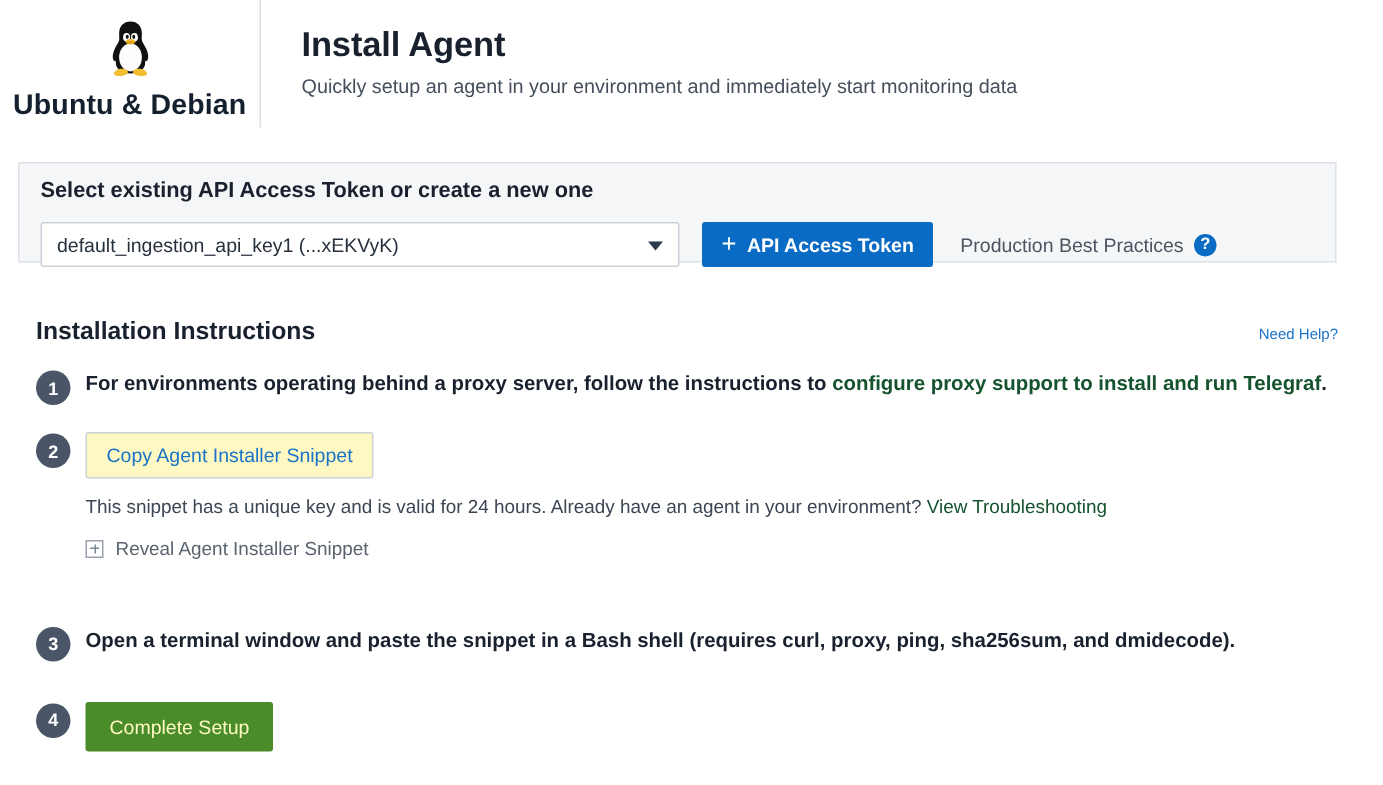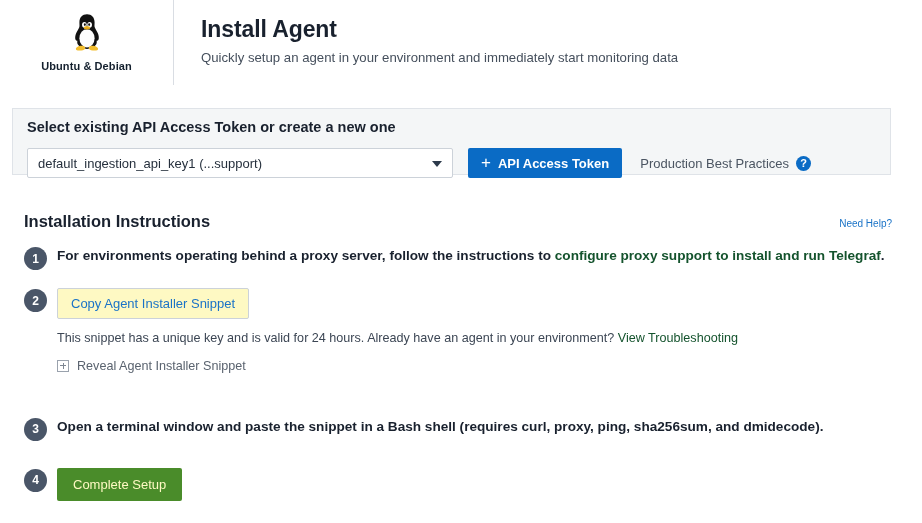--- a/index.html
+++ b/index.html
@@ -32,21 +32,21 @@
     display: flex;
     flex-direction: column;
     align-items: center;
   }
   .tux {
     width: 38px; height: 42px;
     display: block;
   }
   .platform-label {
     margin-top: 6px;
-    font-size: 11px;
+    font-size: 19px;
     font-weight: 700;
     color: #14202e;
     letter-spacing: 0.1px;
   }
   .header-divider {
     width: 1px;
     height: 85px;
     background: #d9dde3;
     margin-top: 0;
   }
@@ -317,21 +317,21 @@
     <div class="header-text">
       <div class="page-title">Install Agent</div>
       <div class="page-subtitle">Quickly setup an agent in your environment and immediately start monitoring data</div>
     </div>
   </div>
 
   <div class="token-panel">
     <div class="token-panel-title">Select existing API Access Token or create a new one</div>
     <div class="token-row">
       <div class="token-select">
-        <span class="token-select-value">default_ingestion_api_key1 (...support)</span>
+        <span class="token-select-value">default_ingestion_api_key1 (...xEKVyK)</span>
         <span class="select-caret"></span>
       </div>
       <button class="btn-token">
         <span class="plus-glyph">+</span>
         <span>API Access Token</span>
       </button>
       <div class="best-practices">
         <span>Production Best Practices</span>
         <span class="help-circle">?</span>
       </div>

